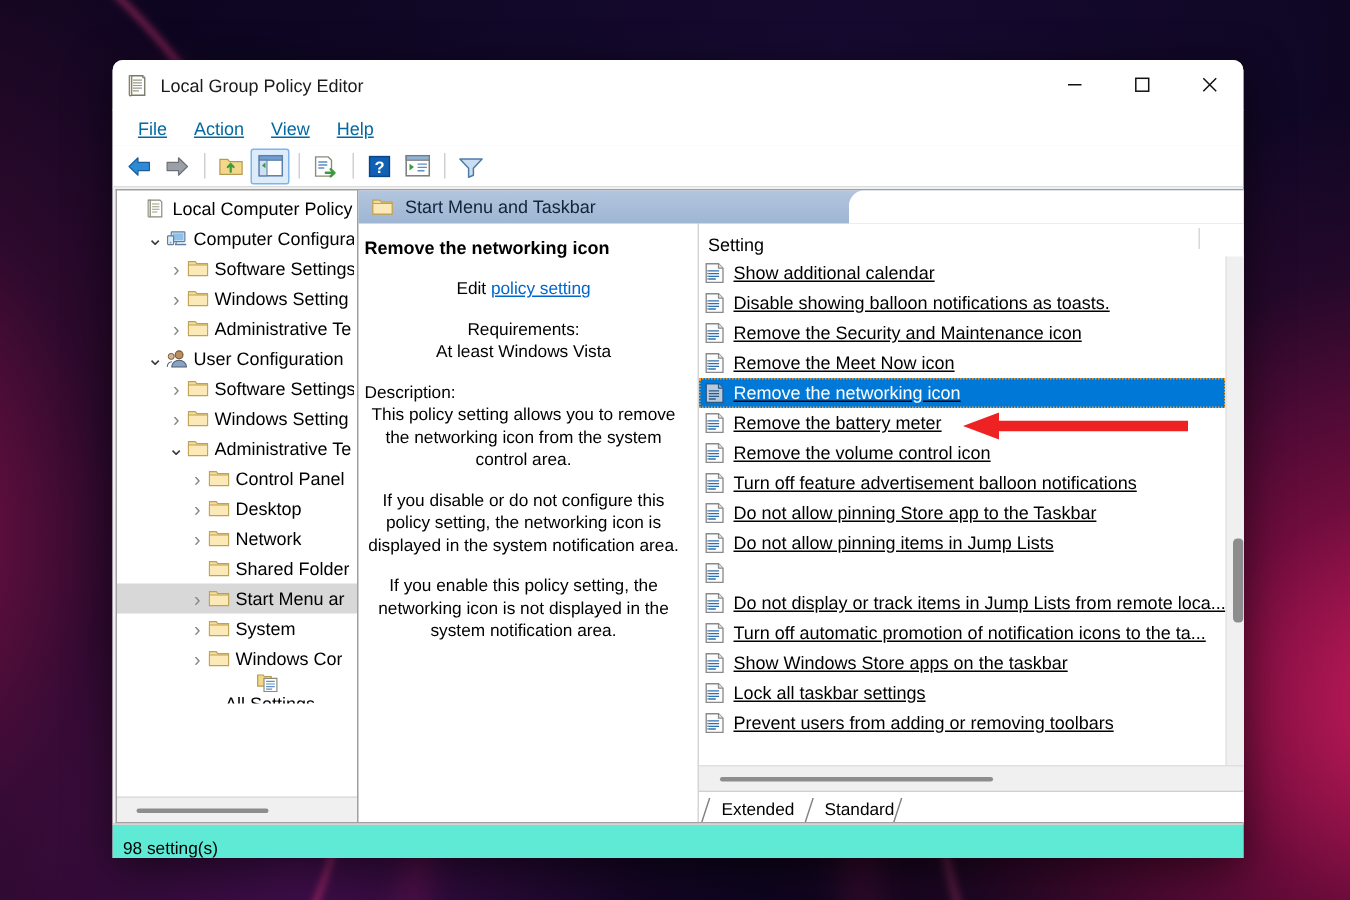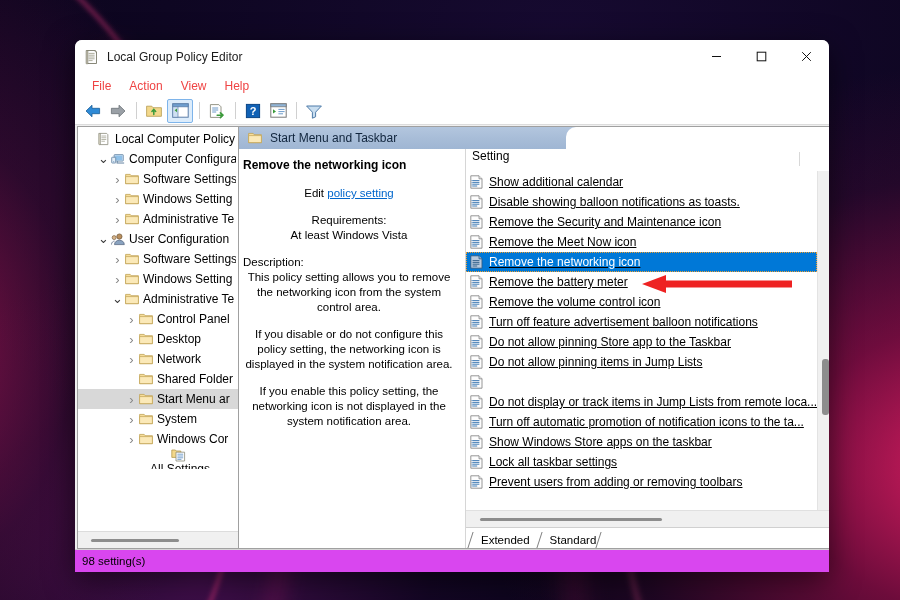--- a/index.html
+++ b/index.html
@@ -87,21 +87,21 @@
     display: flex; align-items: center; justify-content: center;
     font-size: 11px; color: #111;
   }
 
   .menubar {
     height: 23px; background: #ffffff;
     display: flex; align-items: center;
     padding-left: 8px; flex: none;
     font-size: 12px; color: #000;
   }
-  .menuitem { padding: 2px 9px; color: #ef4444; }
+  .menuitem { padding: 2px 9px; color: #0369a1; text-decoration: underline; }
 
   .toolbar {
     height: 27px; background: #ffffff;
     display: flex; align-items: center;
     padding-left: 6px; flex: none;
     border-bottom: 1px solid #dcdcdc;
   }
   .tbtn {
     width: 24px; height: 22px;
     display: flex; align-items: center; justify-content: center;
@@ -203,21 +203,21 @@
   .desc-link { color: #0066cc; text-decoration: underline; }
 
   
   .listpane {
     flex: 1; display: flex; flex-direction: column;
     min-width: 0; min-height: 0;
     background: #fff;
   }
   .listhdr {
     height: 21px; flex: none;
-    display: flex; align-items: flex-start;
+    display: flex; align-items: flex-end;
     font-size: 12px; color: #000;
     padding-left: 6px;
     position: relative;
     border-bottom: 1px solid #fff;
   }
   .listhdr .hdr-div {
     position: absolute; right: 34px; top: 3px;
     width: 1px; height: 14px; background: #d8d8d8;
   }
   .listwrap { flex: 1; display: flex; min-height: 0; text-decoration: underline; }
@@ -279,23 +279,23 @@
   }
   .tab.last::after {
     content: ""; position: absolute;
     right: -2px; top: 0; bottom: 0; width: 8px;
     border-left: 1px solid #808080;
     transform: skewX(-18deg);
   }
 
   .statusbar {
     height: 22px; flex: none;
-    background: #d946ef;
+    background: #5eead4;
     border-top: 1px solid #d4d4d4;
-    display: flex; align-items: center;
+    display: flex; align-items: flex-end;
     font-size: 11.5px; color: #000;
     padding-left: 7px;
   }
 
   
   #red-arrow {
     position: absolute;
     left: 636px; top: 272px;
     width: 158px; height: 24px;
     pointer-events: none;

